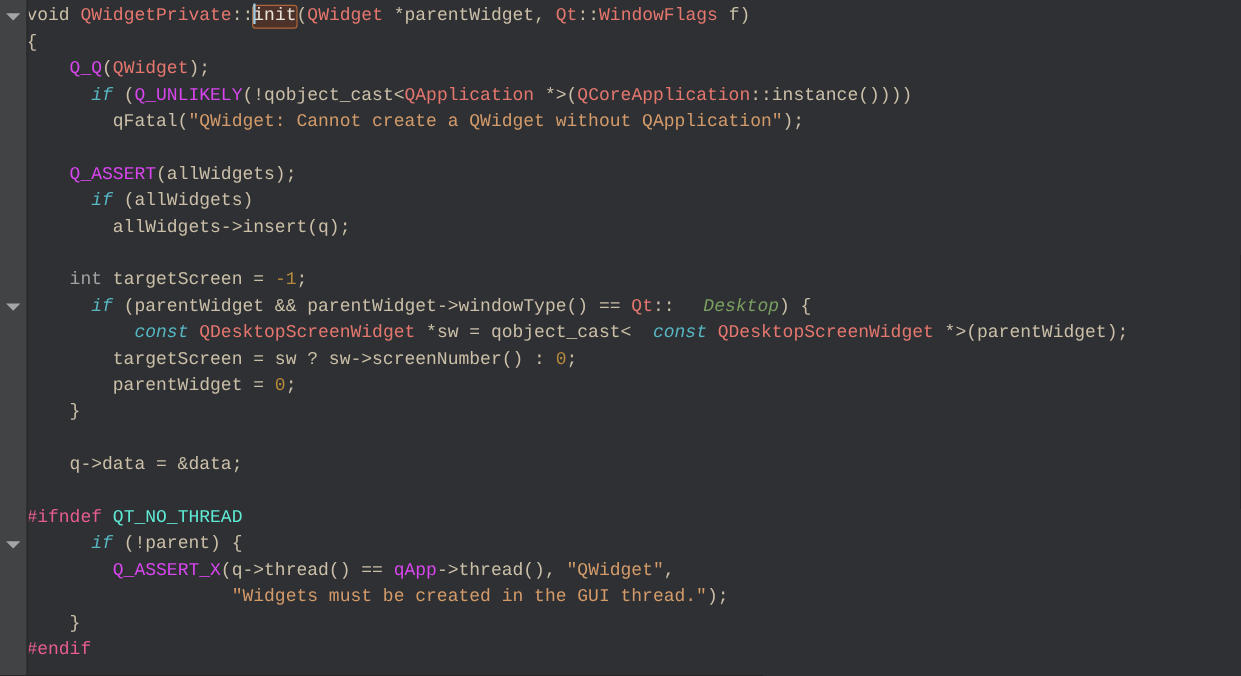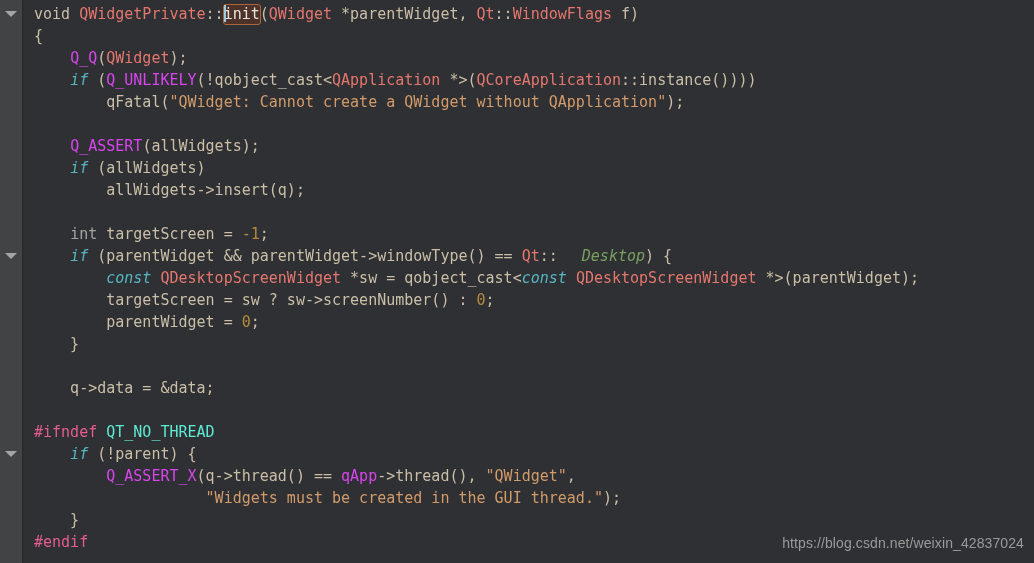--- a/index.html
+++ b/index.html
@@ -47,33 +47,34 @@
     position: absolute;
     left: 0; top: 7px;
     width: 0; height: 0;
     border-left: 6px solid transparent;
     border-right: 6px solid transparent;
     border-top: 6px solid #a3a6a8;
   }
   
   #code {
     position: absolute;
-    left: 34px;
+    left: 22px;
     top: 3px;
     right: 0;
     white-space: pre;
     color: #cbbfa8;
     z-index: 1;
+    font-family: Liberation Mono, monospace;
   }
   .line {
     height: 22px;
     white-space: pre;
   }
   
-  .kw       { color: #56b6c2; font-style: italic; }
+  .kw       { color: #56b6c2; font-style: italic; margin-left: 18px; }
   .kw-int   { color: #a3a3a3; }
   .type     { color: #e5776f; }
   .macro    { color: #d946ef; }
   .preproc  { color: #e75d8f; }
   .preproc-id { color: #5eead4; }
   .str      { color: #d49b6a; }
   .num      { color: #b5893c; }
   .enum     { color: #7a9f60; font-style: italic; margin-left: 24px; }
   .plain    { color: #cbbfa8; }
   
@@ -124,15 +125,14 @@
       <div class="fold-marker" style="top: 246px;">
         <span class="tri"></span>
       </div>
       <div class="fold-marker" style="top: 444px;">
         <span class="tri"></span>
       </div>
     </div>
 
   <div id="code"><div class="line"><span class="plain">void</span><span class="plain"> </span><span class="type">QWidgetPrivate</span><span class="plain">::</span><span class="caret"></span><span class="hl-init">init</span><span class="plain">(</span><span class="type">QWidget</span><span class="plain"> *parentWidget, </span><span class="type">Qt</span><span class="plain">::</span><span class="type">WindowFlags</span><span class="plain"> f)</span></div><div class="line"><span class="plain">{</span></div><div class="line"><span class="plain">    </span><span class="macro">Q_Q</span><span class="plain">(</span><span class="type">QWidget</span><span class="plain">);</span></div><div class="line"><span class="plain">    </span><span class="kw">if</span><span class="plain"> (</span><span class="macro">Q_UNLIKELY</span><span class="plain">(!qobject_cast&lt;</span><span class="type">QApplication</span><span class="plain"> *&gt;(</span><span class="type">QCoreApplication</span><span class="plain">::instance())))</span></div><div class="line"><span class="plain">        qFatal(</span><span class="str">"QWidget: Cannot create a QWidget without QApplication"</span><span class="plain">);</span></div><div class="line">&nbsp;</div><div class="line"><span class="plain">    </span><span class="macro">Q_ASSERT</span><span class="plain">(allWidgets);</span></div><div class="line"><span class="plain">    </span><span class="kw">if</span><span class="plain"> (allWidgets)</span></div><div class="line"><span class="plain">        allWidgets-&gt;insert(q);</span></div><div class="line">&nbsp;</div><div class="line"><span class="plain">    </span><span class="kw-int">int</span><span class="plain"> targetScreen = </span><span class="num">-1</span><span class="plain">;</span></div><div class="line"><span class="plain">    </span><span class="kw">if</span><span class="plain"> (parentWidget &amp;&amp; parentWidget-&gt;windowType() == </span><span class="type">Qt</span><span class="plain">::</span><span class="enum">Desktop</span><span class="plain">) {</span></div><div class="line"><span class="plain">        </span><span class="kw">const</span><span class="plain"> </span><span class="type">QDesktopScreenWidget</span><span class="plain"> *sw = qobject_cast&lt;</span><span class="kw">const</span><span class="plain"> </span><span class="type">QDesktopScreenWidget</span><span class="plain"> *&gt;(parentWidget);</span></div><div class="line"><span class="plain">        targetScreen = sw ? sw-&gt;screenNumber() : </span><span class="num">0</span><span class="plain">;</span></div><div class="line"><span class="plain">        parentWidget = </span><span class="num">0</span><span class="plain">;</span></div><div class="line"><span class="plain">    }</span></div><div class="line">&nbsp;</div><div class="line"><span class="plain">    q-&gt;data = &amp;data;</span></div><div class="line">&nbsp;</div><div class="line"><span class="preproc">#ifndef</span><span class="plain"> </span><span class="preproc-id">QT_NO_THREAD</span></div><div class="line"><span class="plain">    </span><span class="kw">if</span><span class="plain"> (!parent) {</span></div><div class="line"><span class="plain">        </span><span class="macro">Q_ASSERT_X</span><span class="plain">(q-&gt;thread() == </span><span class="macro">qApp</span><span class="plain">-&gt;thread(), </span><span class="str">"QWidget"</span><span class="plain">,</span></div><div class="line"><span class="plain">                   </span><span class="str">"Widgets must be created in the GUI thread."</span><span class="plain">);</span></div><div class="line"><span class="plain">    }</span></div><div class="line"><span class="preproc">#endif</span></div></div>
 
-  <div id="watermark">https://blog.csdn.net/weixin_42837024</div>
 
 </div>
 
 </body></html>

